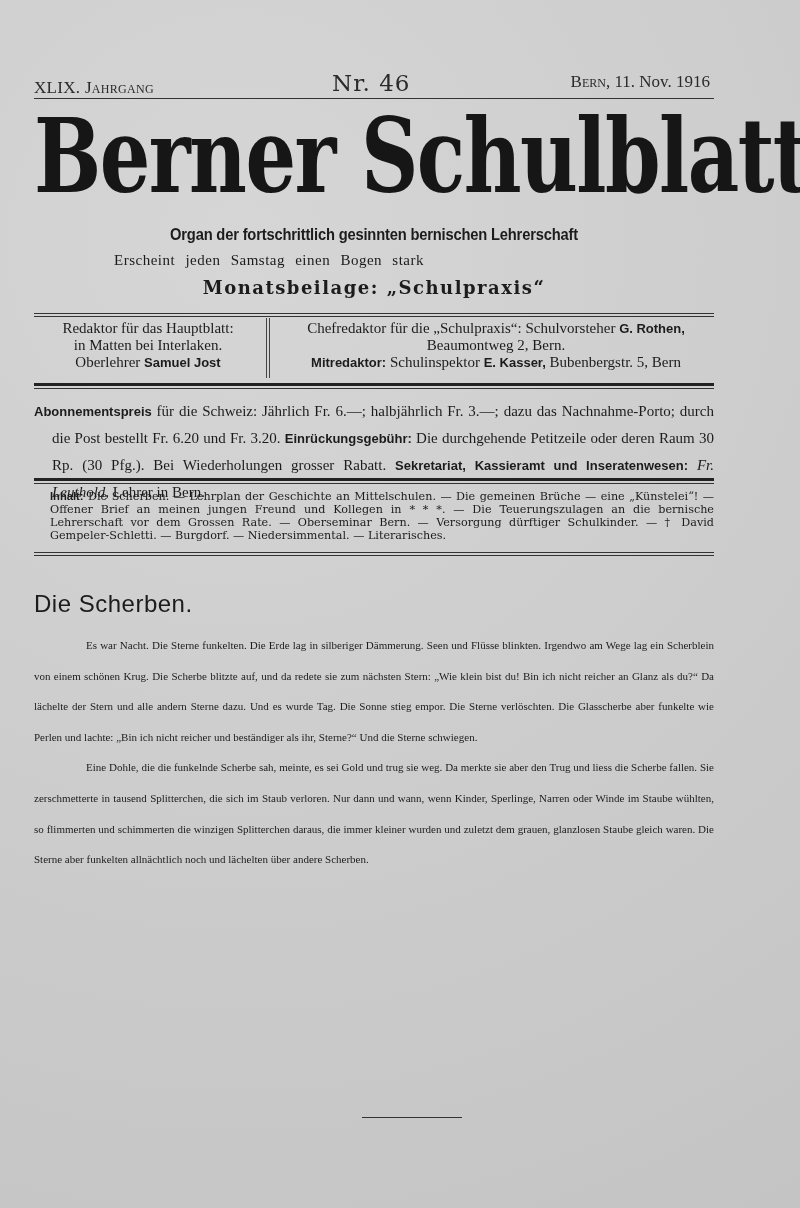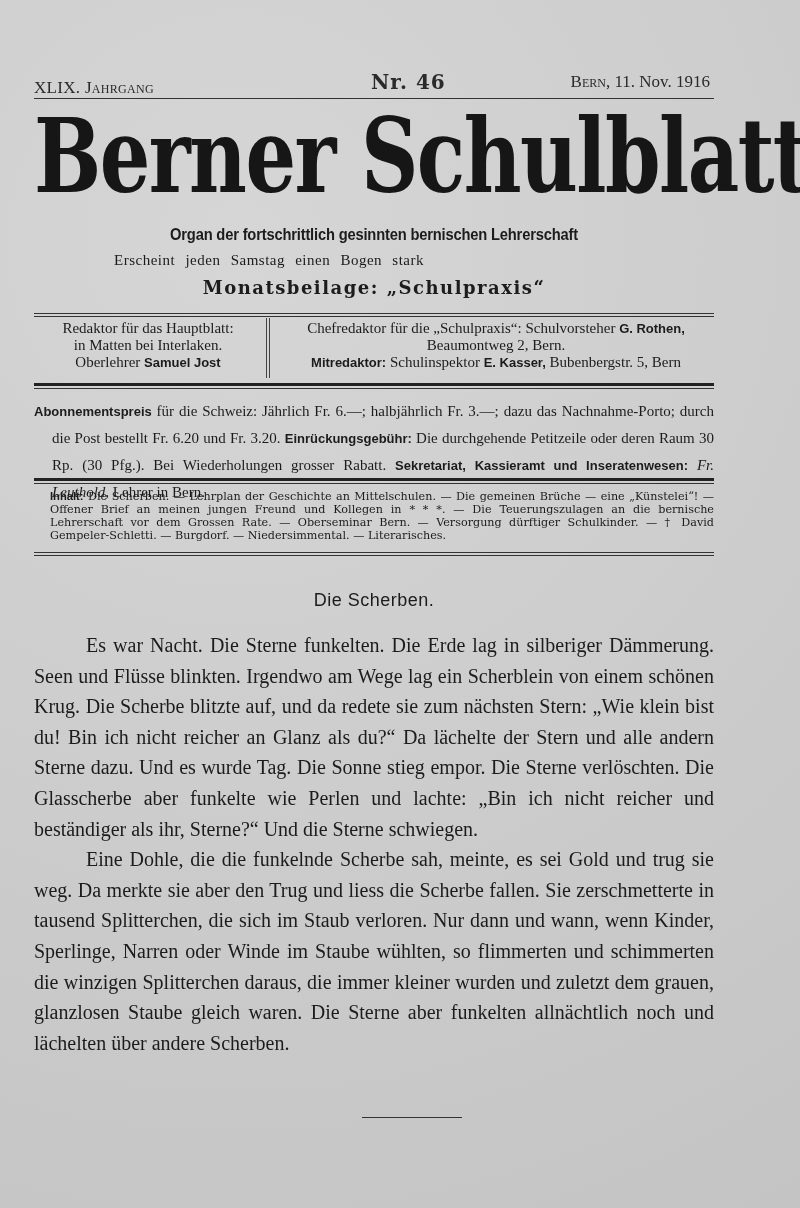--- a/index.html
+++ b/index.html
@@ -10,21 +10,21 @@
     color:#1c1c1c;
     font-family:"Liberation Serif", serif;
     position:relative;
   }
   .page { position:absolute; left:34px; top:0; width:680px; }
   .topline {
     position:absolute; top:72px; left:0; width:680px; height:24px;
     font-size:17px; color:#2a2a2a;
   }
   .topline .vol { position:absolute; left:0; top:6px; font-variant:small-caps; letter-spacing:0.3px; }
-  .topline .nr { position:absolute; left:298px; top:-2px; font-weight:bold; font-size:20px; font-family:"DejaVu Serif", serif; letter-spacing:1px;margin-left:39px; }
+  .topline .nr { position:absolute; left:298px; top:-2px; font-weight:normal; font-size:23px; font-family:"DejaVu Serif", serif; letter-spacing:1px; }
   .topline .date { position:absolute; right:4px; top:0; }
   .topline .date .sc { font-variant:small-caps; }
   .rule-top { position:absolute; top:98px; left:0; width:680px; height:1px; background:#333; }
   .masthead {
     position:absolute; top:100px; left:0; width:680px; height:112px;
     font-family:"DejaVu Serif", serif; font-weight:bold;
     font-size:102px; line-height:112px; letter-spacing:-2px;
     color:#161616;
     transform:scaleX(0.78); transform-origin:left top;
     white-space:nowrap;
@@ -40,22 +40,22 @@
   .thickdbl { position:absolute; left:0; width:680px; height:6px; border-top:3px solid #222; border-bottom:1px solid #333; box-sizing:border-box; }
   .editors { position:absolute; top:320px; left:0; width:680px; height:58px; font-size:15px; line-height:17px; }
   .editors .left { position:absolute; left:0; top:0; width:228px; text-align:center; }
   .editors .vdiv { position:absolute; left:232px; top:-2px; width:4px; height:60px; border-left:1px solid #444; border-right:1px solid #444; box-sizing:border-box; }
   .editors .right { position:absolute; left:244px; top:0; width:436px; text-align:center; }
   .b-sans { font-family:"Liberation Sans", sans-serif; font-weight:bold; font-size:13px; }
   .sub-block { position:absolute; top:398px; left:0; width:680px; font-size:15px; line-height:26px; text-align:justify; }
   .sub-block p { margin:0; text-indent:0; padding-left:18px; text-indent:-18px; }
   .contents { position:absolute; top:490px; left:16px; width:664px; font-family:"DejaVu Serif", serif; font-size:11.2px; line-height:13px; text-align:justify; text-align-last:left; }
   .contents .lbl { font-family:"Liberation Sans", sans-serif; font-weight:bold; }
-  .title { position:absolute; top:590px; left:0; width:680px; text-align:center; font-family:"Liberation Sans", sans-serif; font-size:18px; letter-spacing:0.5px; }
-  .story { position:absolute; top:630px; left:0; width:680px; font-size:20px; line-height:30.6px; text-align:justify; }
+  .title { position:absolute; top:590px; left:0; width:680px; text-align:left; font-family:"Liberation Sans", sans-serif; font-size:24px; letter-spacing:0.5px; }
+  .story { position:absolute; top:630px; left:0; width:680px; font-size:11px; line-height:30.6px; text-align:justify; }
   .story p { margin:0; text-indent:52px; }
   .sig { text-align:right; padding-right:16px; }
   .sig i { font-style:italic; }
   .endrule { position:absolute; top:1117px; left:328px; width:100px; height:1px; background:#333; }
 </style>
 </head>
 <body>
 
 <div class="page">
 

